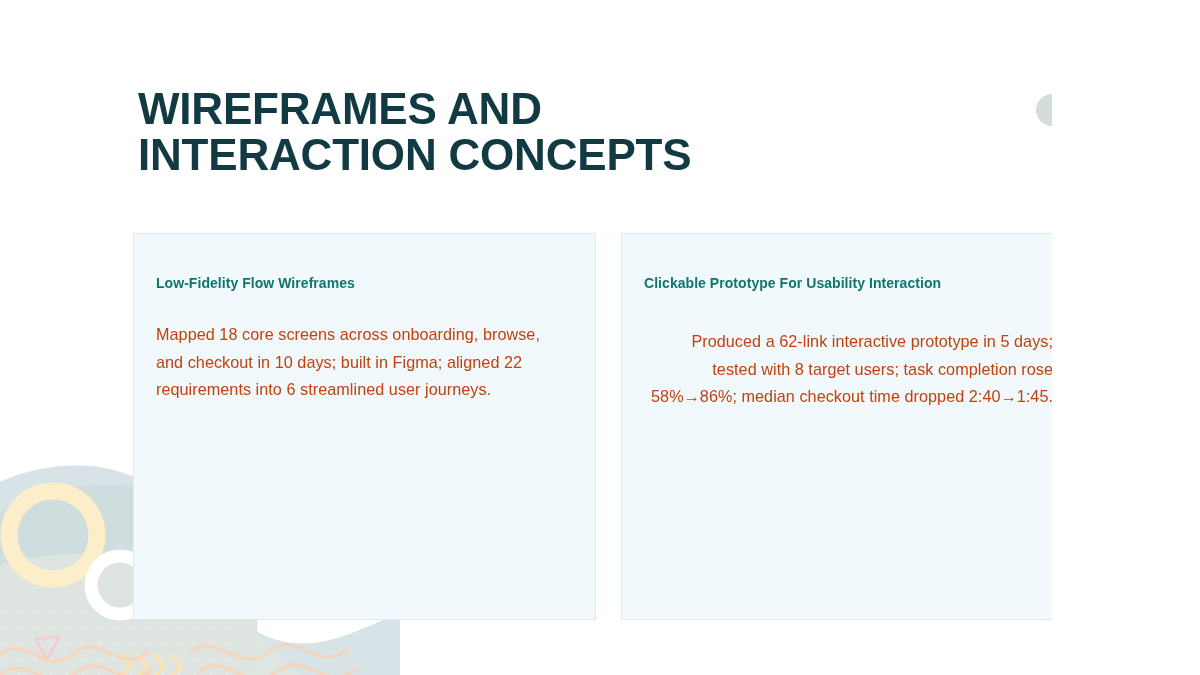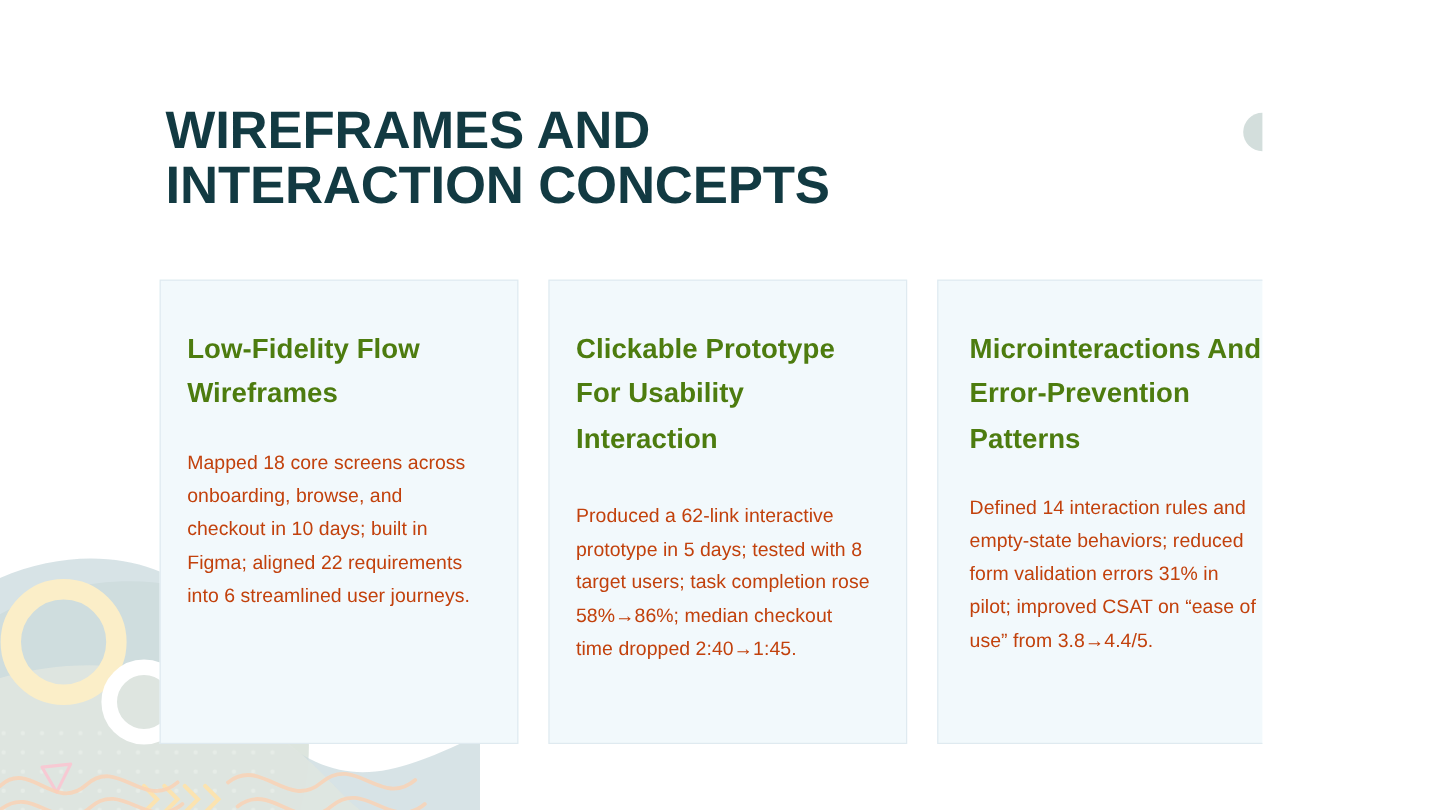--- a/index.html
+++ b/index.html
@@ -70,36 +70,36 @@
     border: 1px solid #dfeaf0;
     box-sizing: border-box;
     padding: 38px 30px 24px 22px;
     display: flex;
     flex-direction: column;
   }
   .card-title {
     margin: 0;
     font-family: "Liberation Sans", sans-serif;
     font-weight: bold;
-    font-size: 23px;
+    font-size: 14px;
     line-height: 1.62;
-    color: #4d7c0f;
+    color: #0f766e;
     letter-spacing: 0.05px;
   }
   .card-body {
     margin: 0;
     margin-top: 26px;
     font-family: "Liberation Sans", sans-serif;
     font-weight: normal;
     font-size: 16.2px;
     line-height: 1.72;
     color: #c2410c;
     letter-spacing: 0.05px;
   }
-  .card:nth-child(2) .card-body { margin-top: 33px; }
+  .card:nth-child(2) .card-body { margin-top: 33px; text-align: right; }
   .card:nth-child(3) { padding-left: 26px; }
   .card:nth-child(3) .card-body { margin-top: 26px; }
 </style>
 </head>
 <body>
 
 <div id="slide">
 
   <svg class="decor-layer" viewBox="0 0 1200 675" width="1200" height="675" xmlns="http://www.w3.org/2000/svg">
     <defs>
@@ -202,20 +202,16 @@
     <div class="card">
       <h2 class="card-title">Low-Fidelity Flow Wireframes</h2>
       <p class="card-body">Mapped 18 core screens across onboarding, browse, and checkout in 10 days; built in Figma; aligned 22 requirements into 6 streamlined user journeys.</p>
     </div>
 
     <div class="card">
       <h2 class="card-title">Clickable Prototype For Usability Interaction</h2>
       <p class="card-body">Produced a 62-link interactive prototype in 5 days; tested with 8 target users; task completion rose 58%→86%; median checkout time dropped 2:40→1:45.</p>
     </div>
 
-    <div class="card">
-      <h2 class="card-title">Microinteractions And Error-Prevention Patterns</h2>
-      <p class="card-body">Defined 14 interaction rules and empty-state behaviors; reduced form validation errors 31% in pilot; improved CSAT on “ease of use” from 3.8→4.4/5.</p>
-    </div>
 
   </div>
 
 </div>
 
 </body></html>

